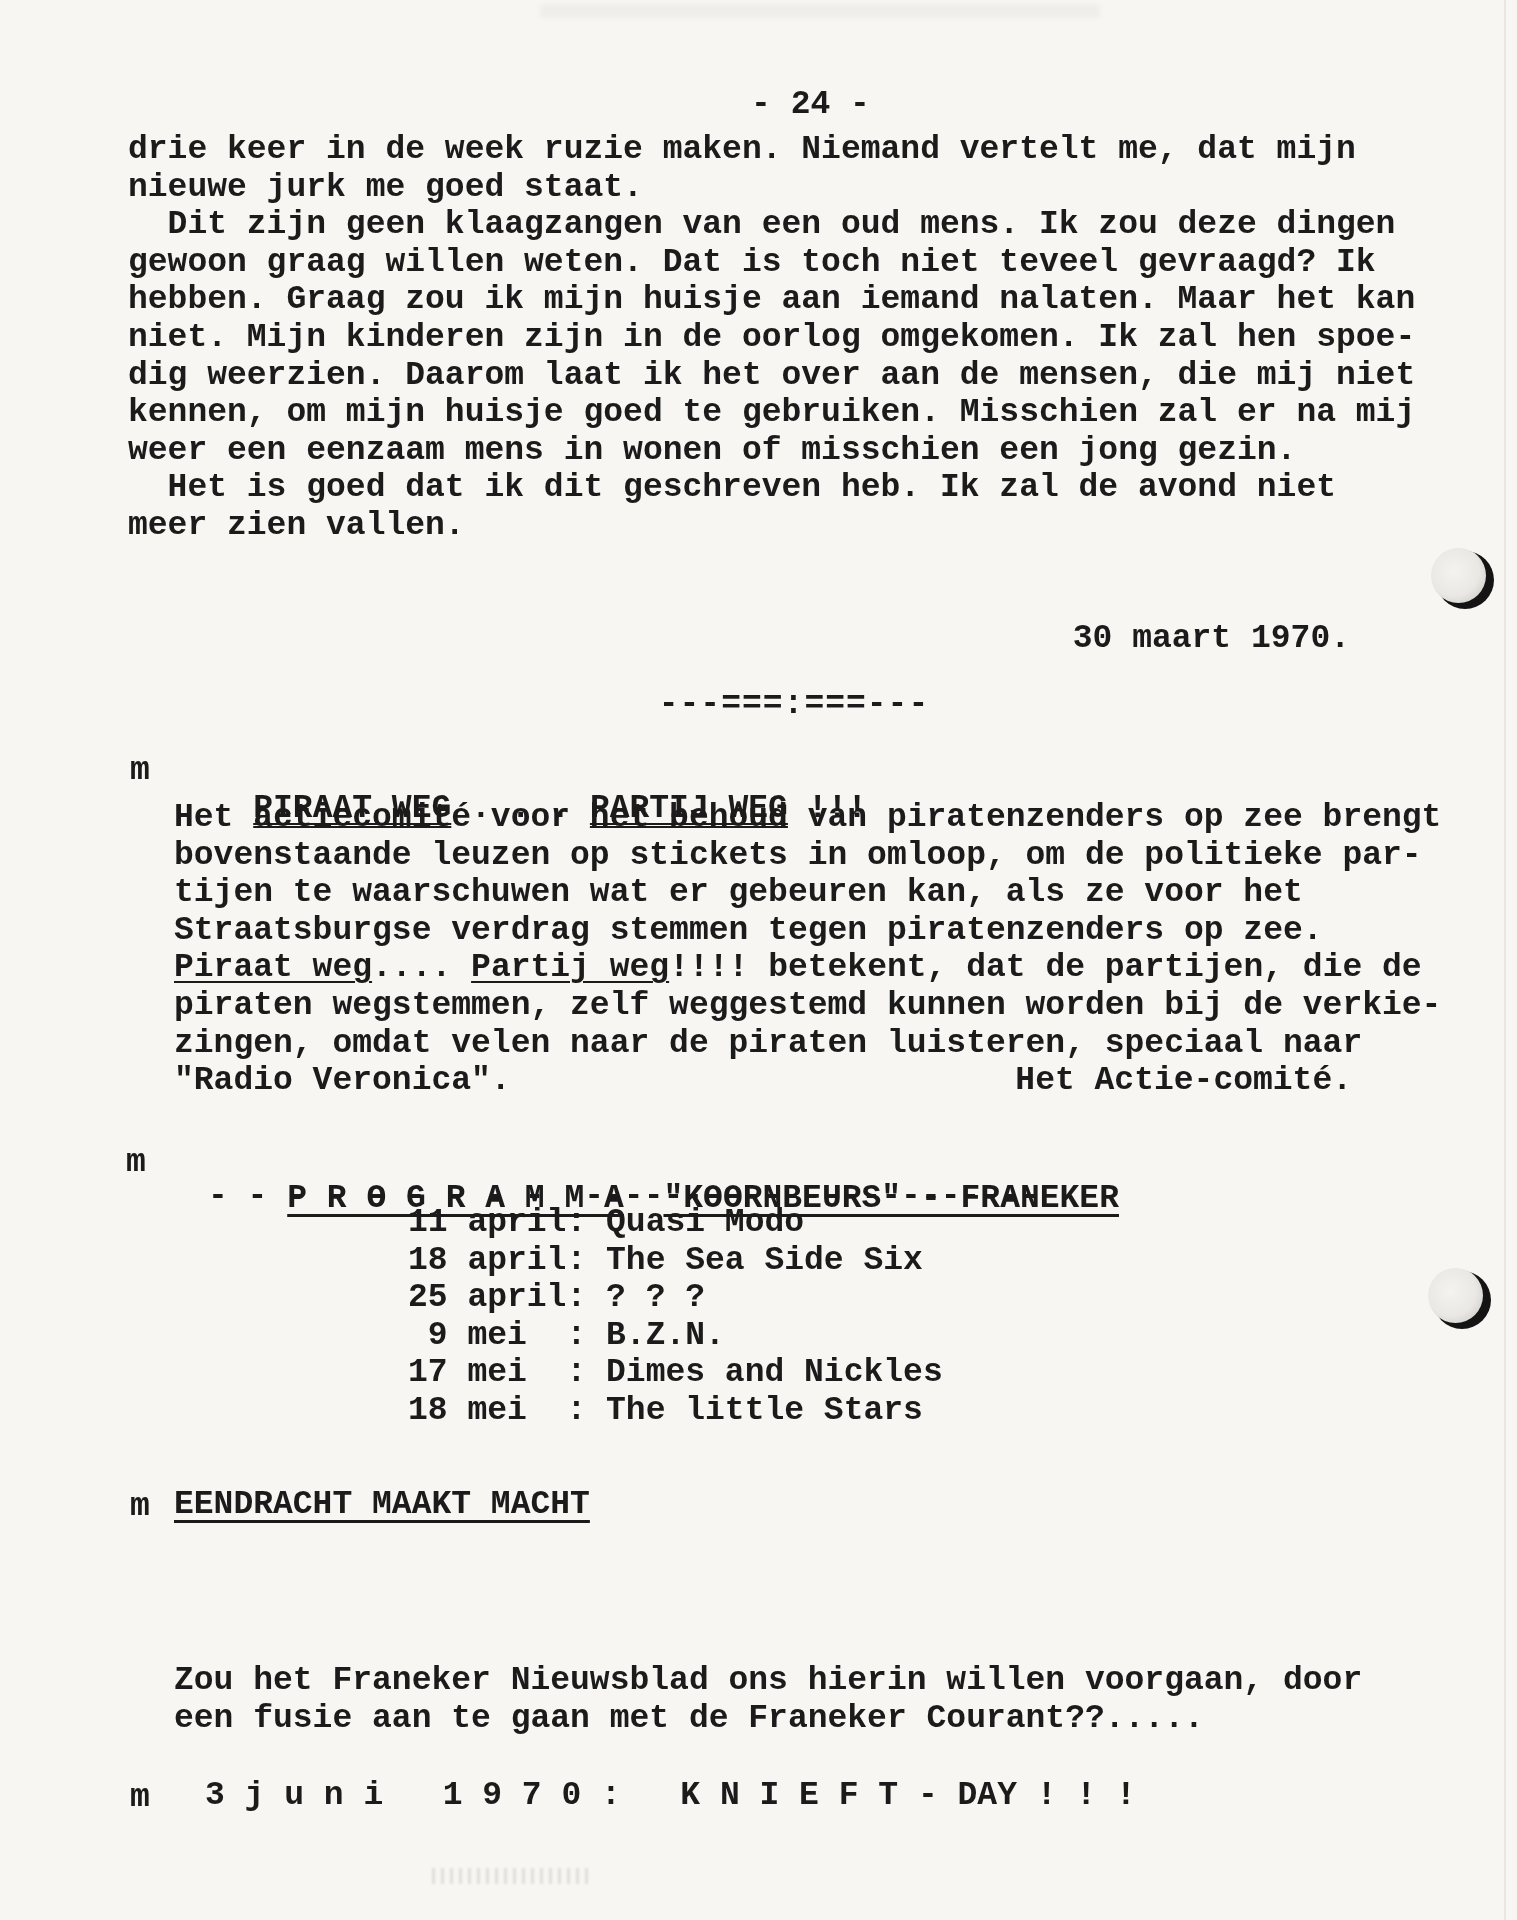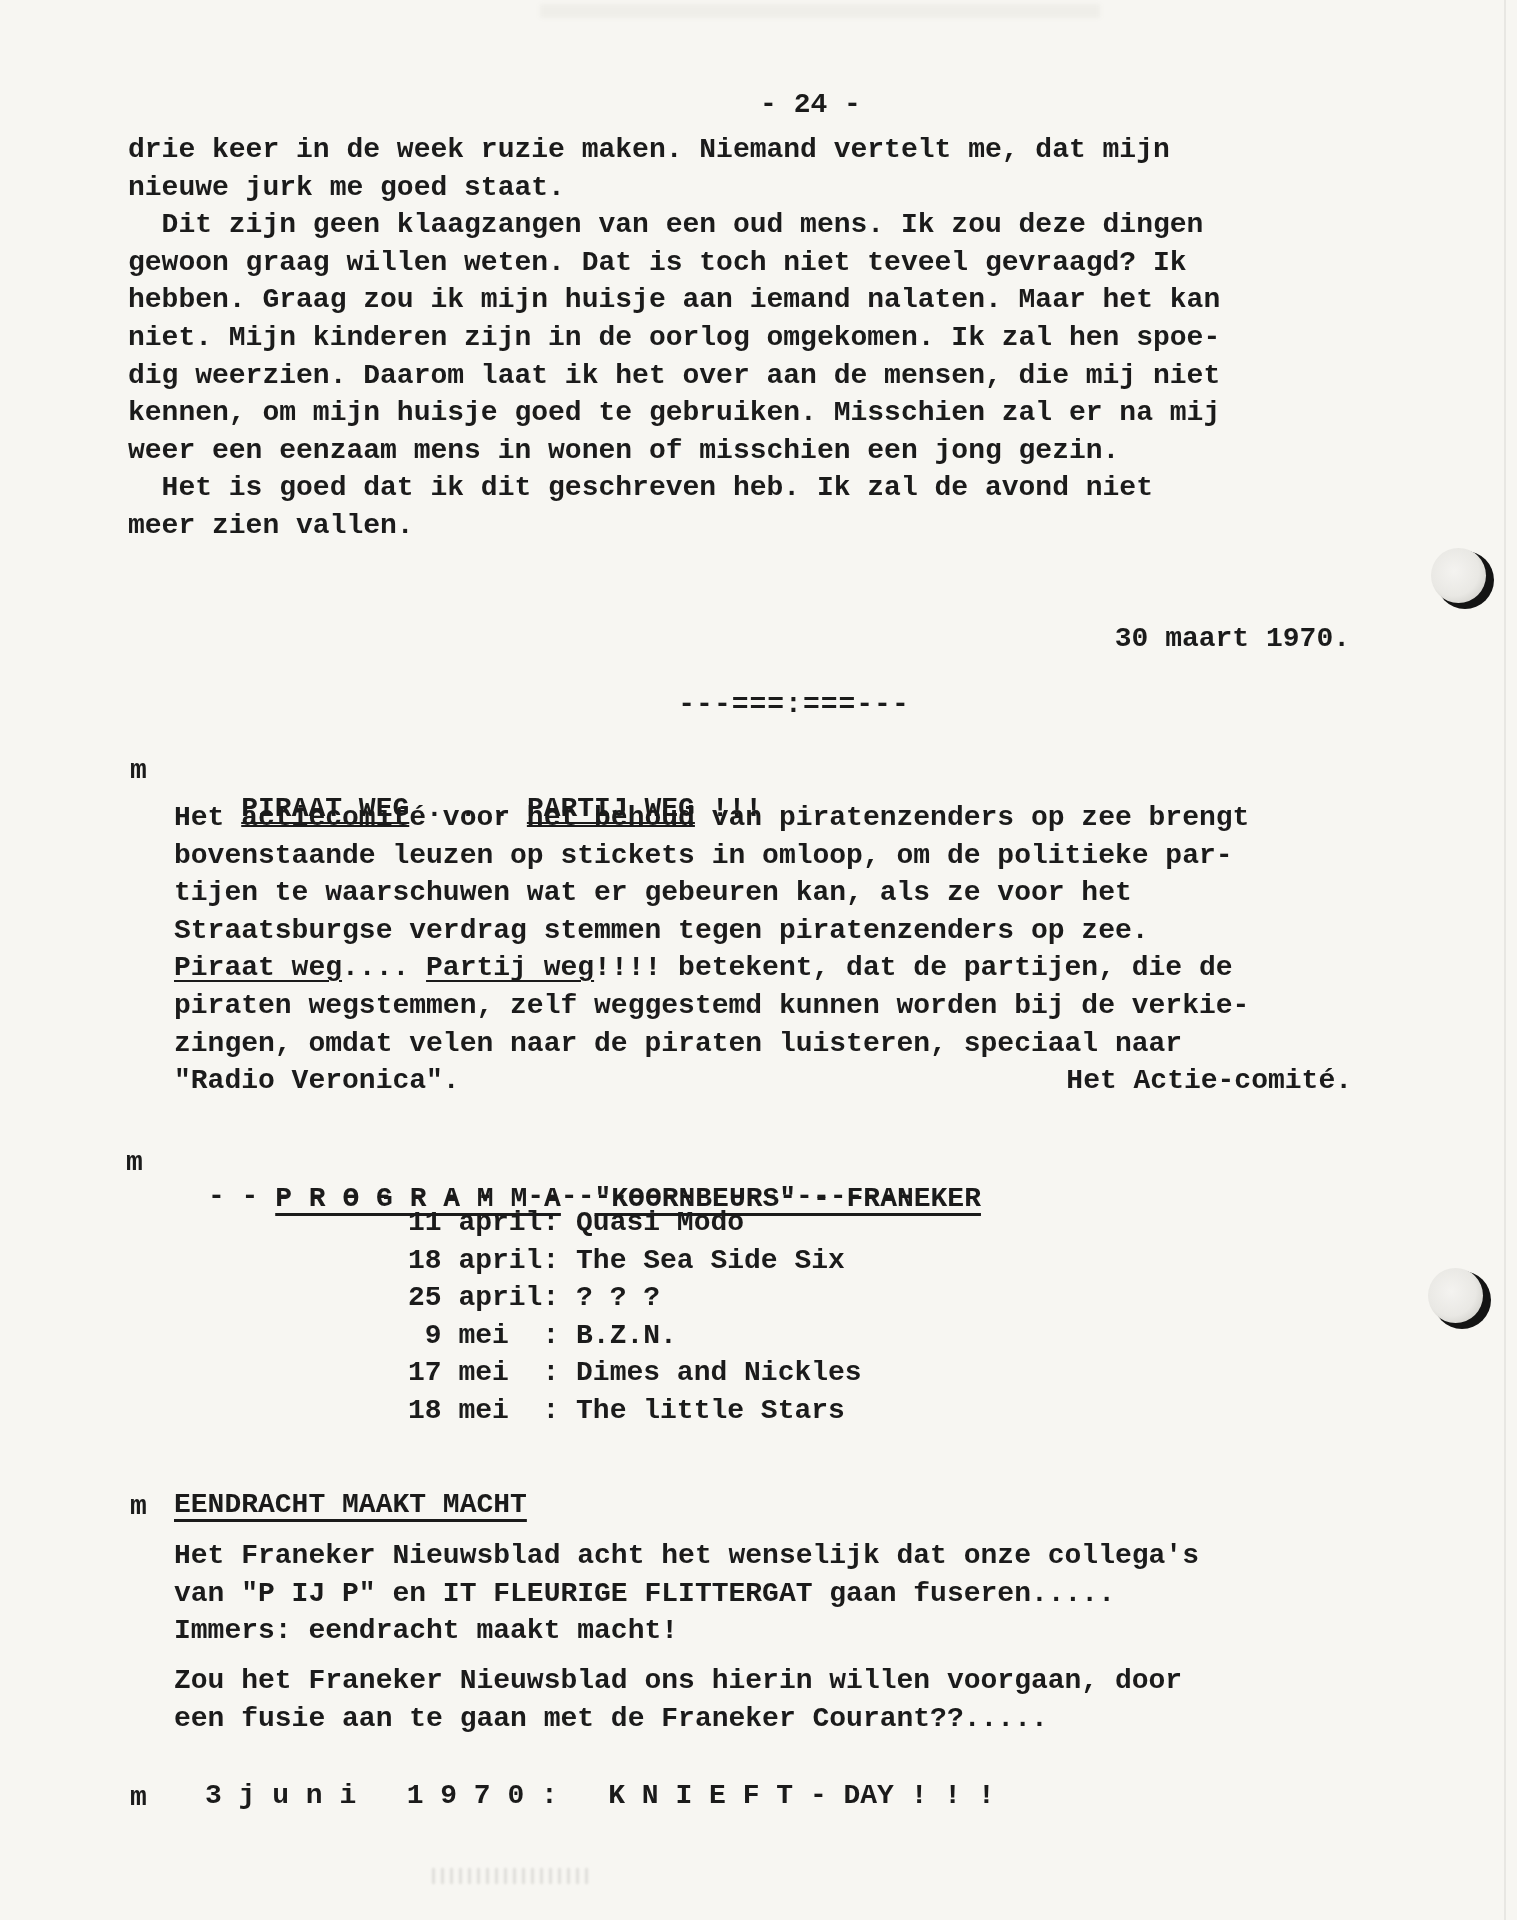--- a/index.html
+++ b/index.html
@@ -7,21 +7,21 @@
     width:1517px;height:1920px;
     background:#f7f6f2;
     font-family:"Liberation Mono","DejaVu Sans Mono",monospace;
     font-weight:700;
     color:#1b1b1b;
     position:relative;
     overflow:hidden;
   }
   #page{position:absolute;inset:0;}
   .line{white-space:pre;display:block;}
-  .txt{font-size:28px;line-height:37.6px;letter-spacing:0;}
+  .txt{font-size:33px;line-height:37.6px;letter-spacing:0;}
   .abs{position:absolute;}
   .pagenum{top:86px;left:0;width:100%;text-align:center;text-indent:104px;}
   .intro{top:131px;left:128px;width:1360px;}
   .dateline{top:620px;left:128px;width:1222px;text-align:right;}
   .divider{top:686px;left:128px;width:1332px;text-align:center;letter-spacing:1px;}
   .u2{text-decoration:underline;text-decoration-style:double;text-decoration-thickness:2px;text-underline-offset:6px;}
   .u1{text-decoration:underline;text-decoration-thickness:2px;text-underline-offset:5px;}
   .u3{text-decoration:underline;text-decoration-thickness:3px;text-underline-offset:7px;font-family:Liberation Mono, monospace;}
   .sec-body{width:1310px;}
   .closing-row{display:flex;justify-content:space-between;}
@@ -101,25 +101,20 @@
     <span class="line">25 april: ? ? ?</span>
     <span class="line"> 9 mei  : B.Z.N.</span>
     <span class="line">17 mei  : Dimes and Nickles</span>
     <span class="line">18 mei  : The little Stars</span>
   </div>
 
   <div class="abs txt" style="top:1488px;left:130px;">m</div>
   <div class="abs txt" style="top:1486px;left:174px;">
     <span class="u3">EENDRACHT MAAKT MACHT</span>
   </div>
-  <div class="abs txt sec-body" style="top:1537px;left:174px;">
-    <span class="line">Het Franeker Nieuwsblad acht het wenselijk dat onze collega's</span>
-    <span class="line">van "P IJ P" en IT FLEURIGE FLITTERGAT gaan fuseren.....</span>
-    <span class="line">Immers: eendracht maakt macht!</span>
-  </div>
   <div class="abs txt sec-body" style="top:1662px;left:174px;">
     <span class="line">Zou het Franeker Nieuwsblad ons hierin willen voorgaan, door</span>
     <span class="line">een fusie aan te gaan met de Franeker Courant??.....</span>
   </div>
 
   <div class="abs txt" style="top:1779px;left:130px;">m</div>
   <div class="abs txt" style="top:1777px;left:205px;white-space:pre;">3 j u n i   1 9 7 0 :   K N I E F T - DAY ! ! !</div>
 
 </div>
 

